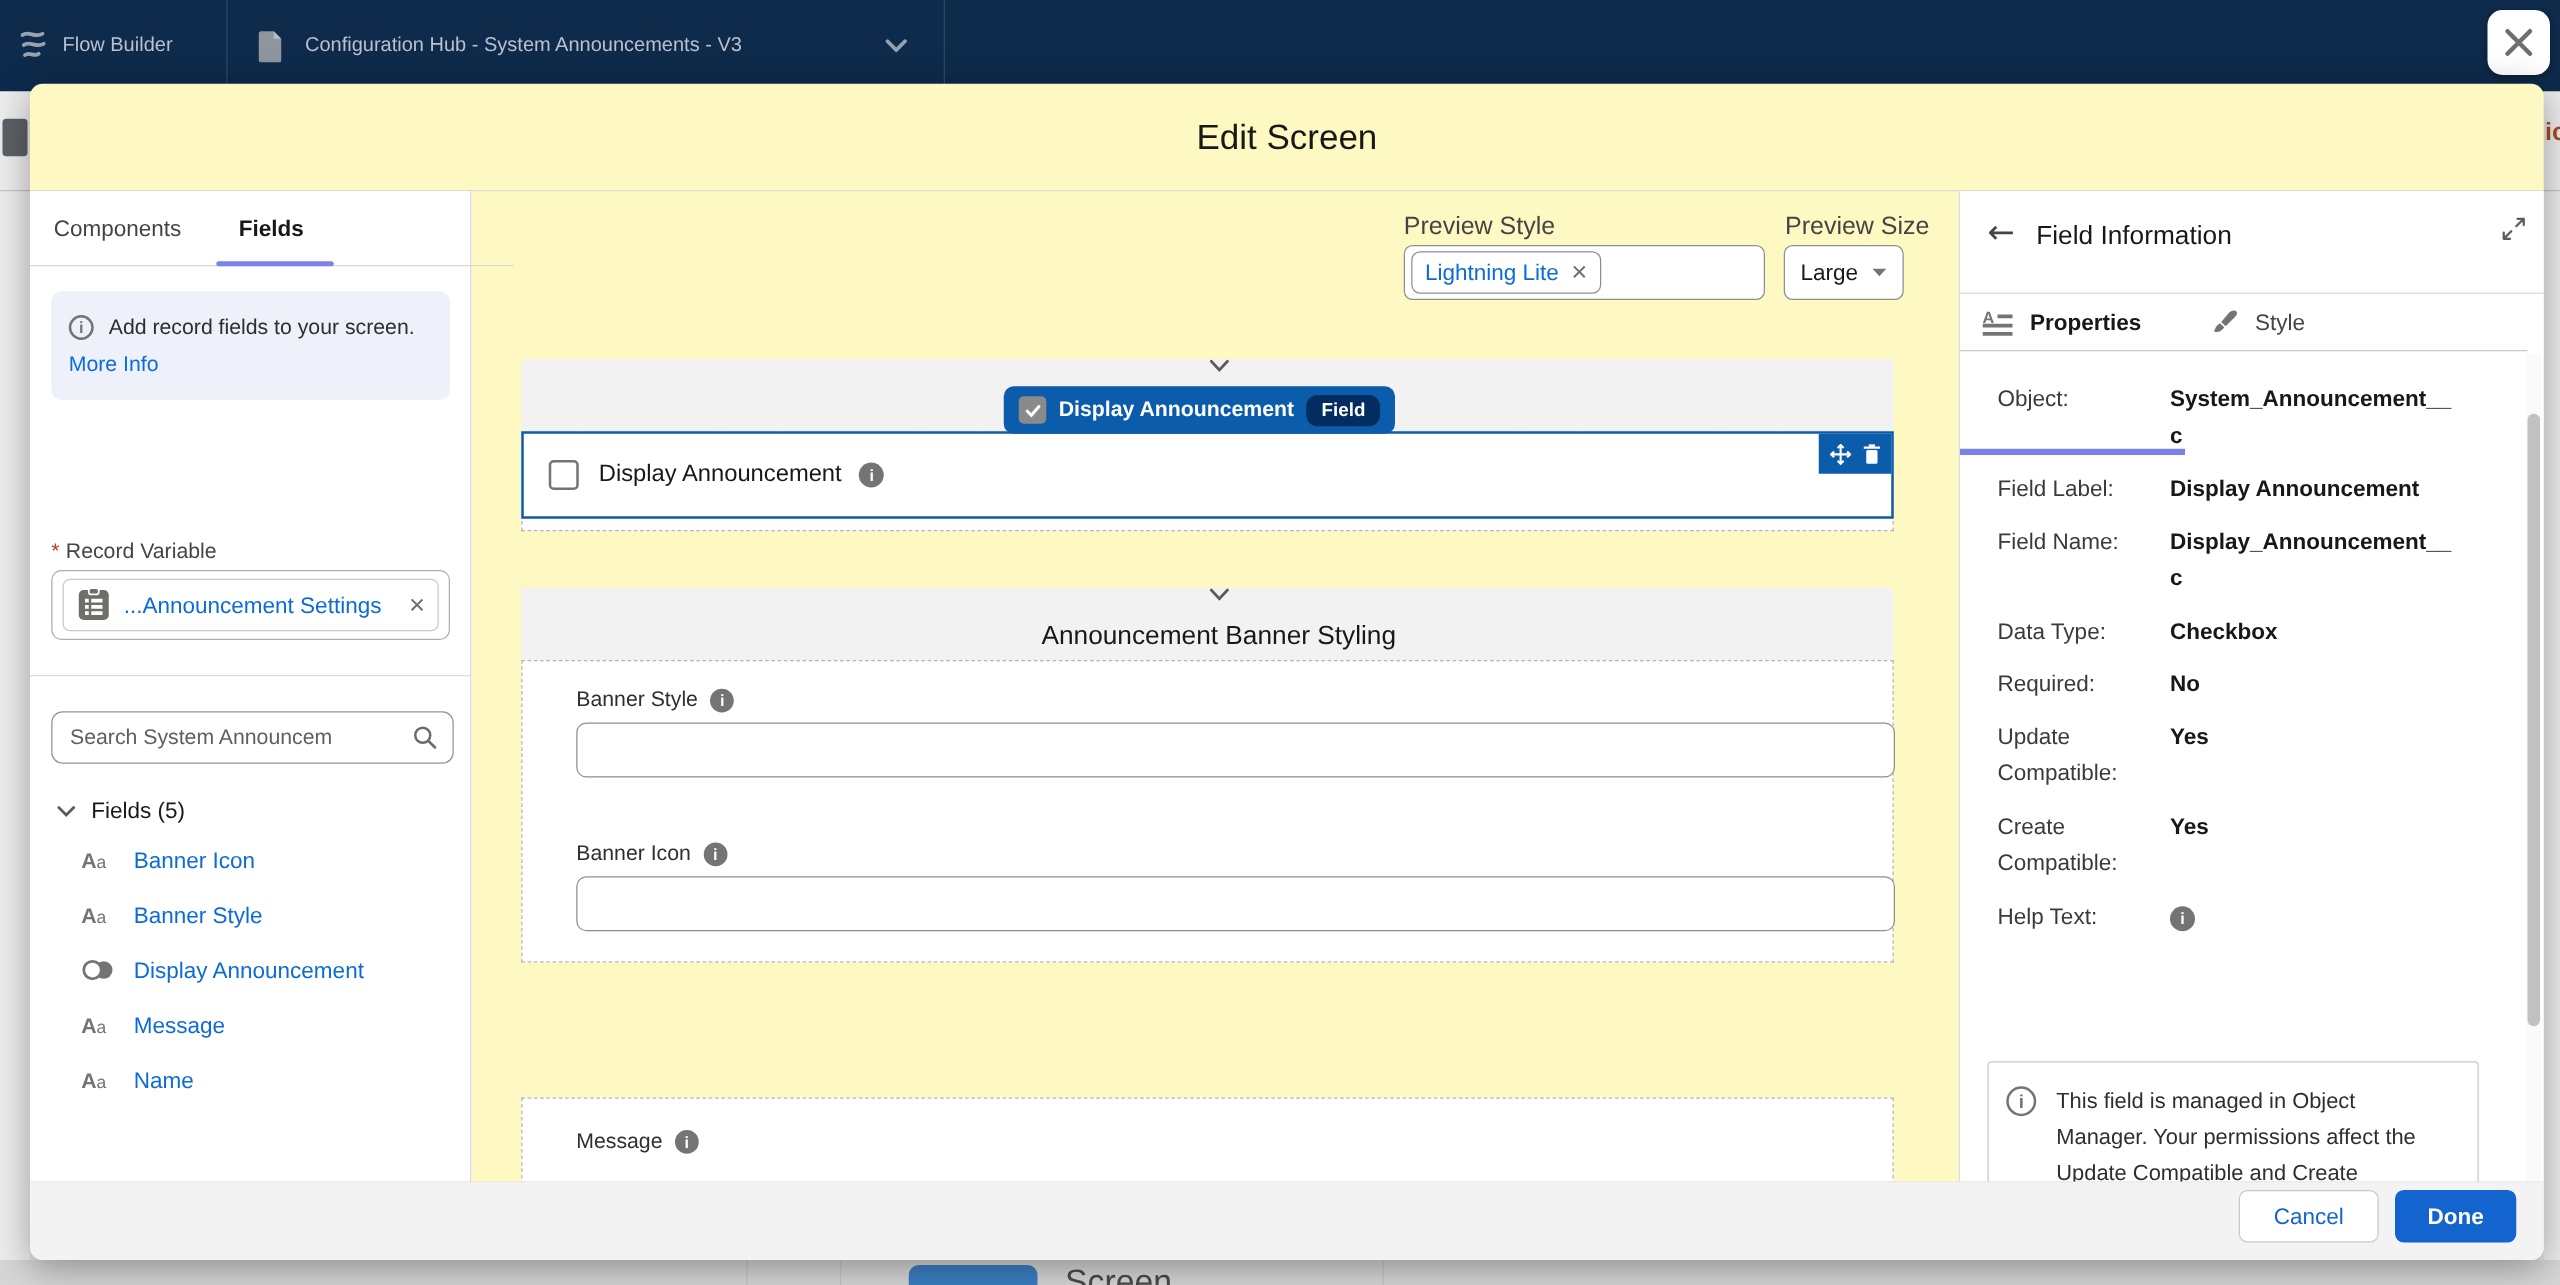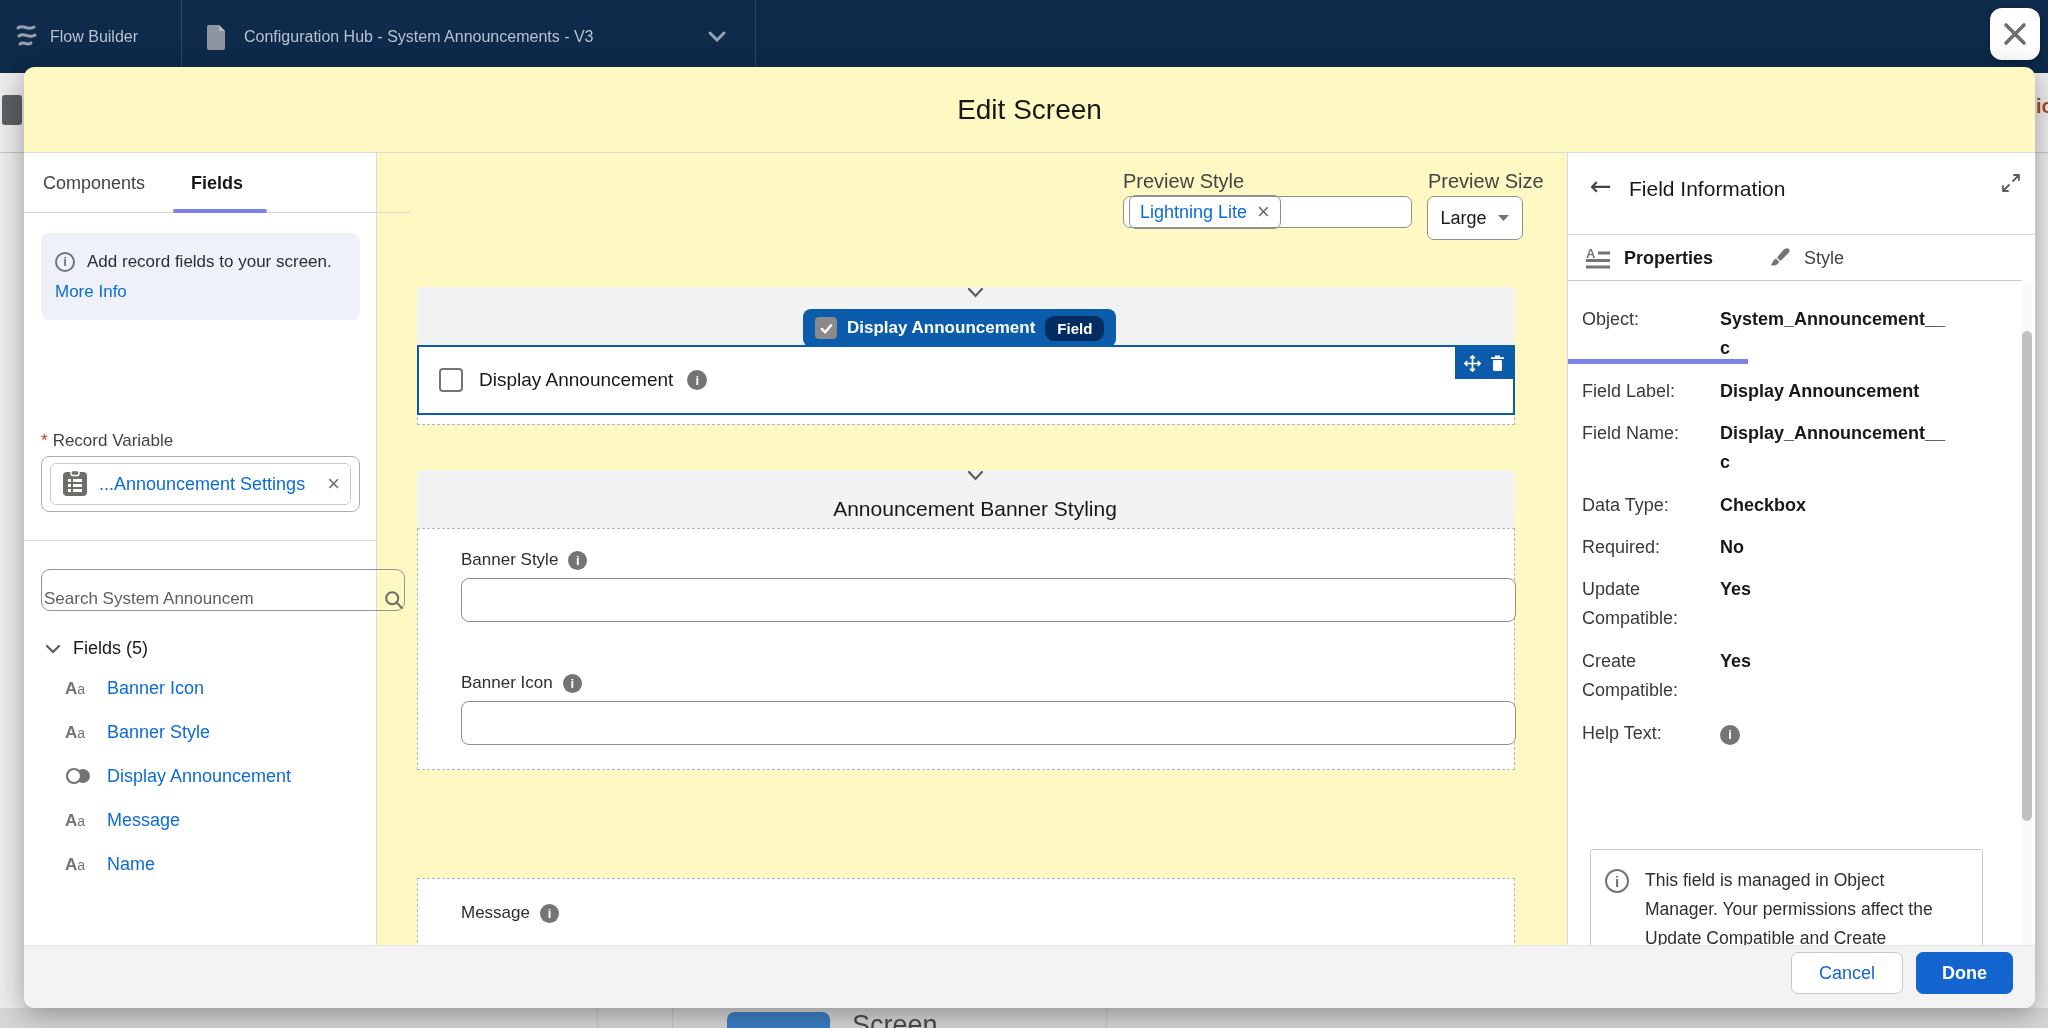--- a/index.html
+++ b/index.html
@@ -37,22 +37,22 @@
   .link{color:#0b6bd9;}
   .req-label{position:absolute;left:17px;top:278px;font-size:17px;color:#444;}
   .req-star{color:#c23934;margin-right:5px;}
   .rv-box{position:absolute;left:17px;top:303px;width:319px;height:56px;border:1px solid #aeaeae;border-radius:8px;
           display:flex;align-items:center;padding:0 8px;}
   .rv-pill{display:flex;align-items:center;gap:10px;border:1px solid #c9c9c9;border-radius:6px;
            height:42px;padding:0 10px;width:100%;}
   .rv-pill .txt{color:#0b6bd9;font-size:18px;flex:1;white-space:nowrap;overflow:hidden;}
   .x-glyph{color:#706e6b;font-size:22px;line-height:1;}
   .lp-divider{position:absolute;left:0;top:387px;width:353px;height:1px;background:#dcdcdc;}
-  .search-box{position:absolute;left:17px;top:416px;width:364px;height:42px;border:1px solid #949494;border-radius:9px;
-              display:flex;align-items:flex-end;padding:0 0;}
+  .search-box{position:absolute;left:17px;top:416px;width:322px;height:42px;border:1px solid #949494;border-radius:9px;
+              display:flex;align-items:center;padding:0 12px;}
   .search-box input{border:none;outline:none;flex:1;font-size:17px;color:#444;background:transparent;min-width:0;}
   .search-box input::placeholder{color:#5f5f5f;opacity:1;}
   .group-head{position:absolute;left:21px;top:485px;display:flex;align-items:center;gap:12px;font-size:18px;color:#181818;}
   .field-item{position:absolute;left:41px;width:290px;height:30px;display:flex;align-items:center;gap:14px;}
   .field-item .lbl{color:#0b6bd9;font-size:18px;}
   .aa-icon{color:#747474;font-size:18px;width:28px;flex:0 0 auto;}
   .aa-icon b{font-size:17px;}
   .aa-icon span{font-size:14px;}
 
   
@@ -82,21 +82,21 @@
 
   
   .right-panel{left:1543px;top:86px;width:468px;height:792px;border-left:1px solid #dcdcdc;background:#fff;}
   .rp-header{position:absolute;left:0;top:0;width:468px;height:82px;border-bottom:1px solid #d8d8d8;}
   .rp-title{position:absolute;left:61px;top:24px;font-size:21px;color:#181818;}
   .back-arrow{position:absolute;left:22px;top:18px;font-size:26px;color:#444;font-family:"DejaVu Sans",sans-serif;}
   .rp-tabs{position:absolute;left:0;top:82px;width:454px;height:46px;border-bottom:1px solid #c9c9c9;}
   .rp-tab{position:absolute;top:0;height:46px;display:flex;align-items:center;gap:12px;font-size:18px;color:#444;}
   .rp-tab.active .t{color:#181818;font-weight:bold;}
   .rp-underline{position:absolute;left:0;top:124px;width:180px;height:5px;background:#7b83eb;}
-  .prop-row{position:absolute;left:14px;width:412px;display:flex;}
+  .prop-row{position:absolute;left:30px;width:412px;display:flex;}
   .prop-row .k{width:125px;flex:0 0 auto;font-size:18px;color:#3a3a3a;line-height:29px;}
   .prop-row .v{width:235px;margin-left:13px;font-size:18px;font-weight:bold;color:#181818;line-height:29px;word-break:break-all;}
   .note-box{position:absolute;left:22px;top:696px;width:393px;height:162px;border:1px solid #c9c9c9;border-radius:3px;
             padding:16px 12px 0 14px;display:flex;gap:16px;}
   .note-box .txt{font-size:17.5px;color:#2e2e2e;line-height:29px;width:300px;}
   .rp-scroll{position:absolute;left:453px;top:130px;width:12px;height:748px;background:#fafafa;}
   .rp-thumb{position:absolute;left:1px;top:48px;width:10px;height:490px;background:#c1c1c1;border-radius:5px;}
 
   
   .modal-footer{left:0;top:878px;width:2011px;height:63px;background:#f3f3f3;border-top:1px solid #e3e3e3;
@@ -249,21 +249,21 @@
         <span class="aa-icon"><b>A</b><span>a</span></span>
         <span class="lbl">Message</span>
       </div>
       <div class="field-item" style="top:696px;">
         <span class="aa-icon"><b>A</b><span>a</span></span>
         <span class="lbl">Name</span>
       </div>
     </div>
 
     <div class="abs ctl-label" style="left:1099px;top:103px;">Preview Style</div>
-    <div class="abs combo" style="left:1099px;top:129px;width:289px;height:32px;padding:0 5px;">
+    <div class="abs combo" style="left:1099px;top:129px;width:289px;height:44px;padding:0 5px;">
       <div class="pill">
         <span class="txt">Lightning Lite</span>
         <span class="x-glyph">×</span>
       </div>
     </div>
     <div class="abs ctl-label" style="left:1404px;top:103px;">Preview Size</div>
     <div class="abs combo" style="left:1403px;top:129px;width:96px;height:44px;justify-content:center;gap:10px;">
       <span style="font-size:18px;color:#181818;">Large</span>
       <span class="chev">
         <svg width="13" height="8" viewBox="0 0 13 8">

